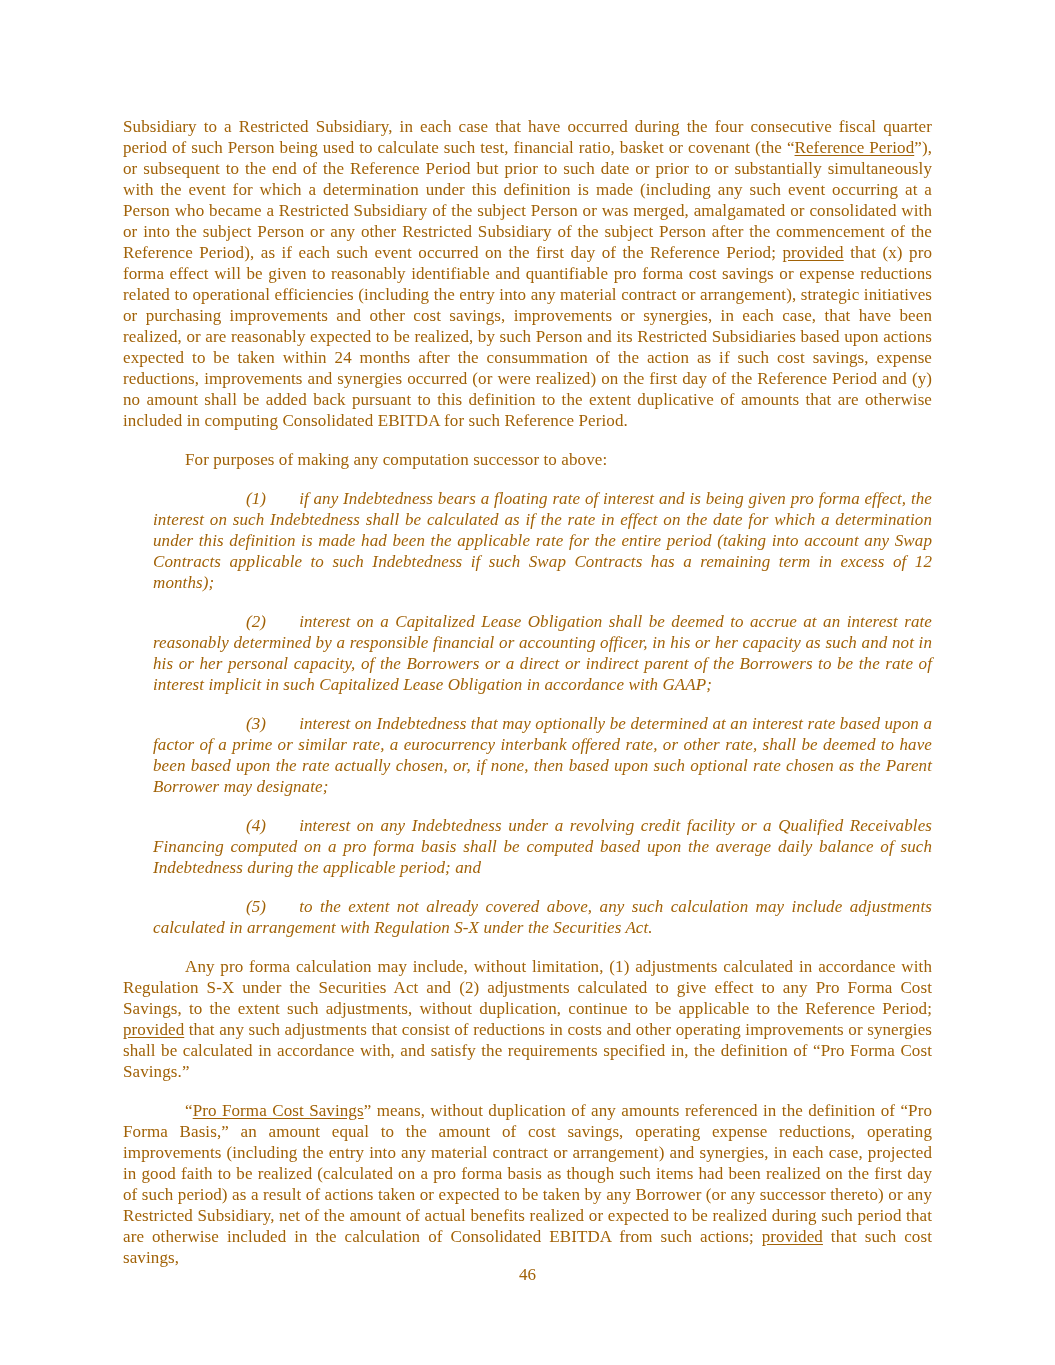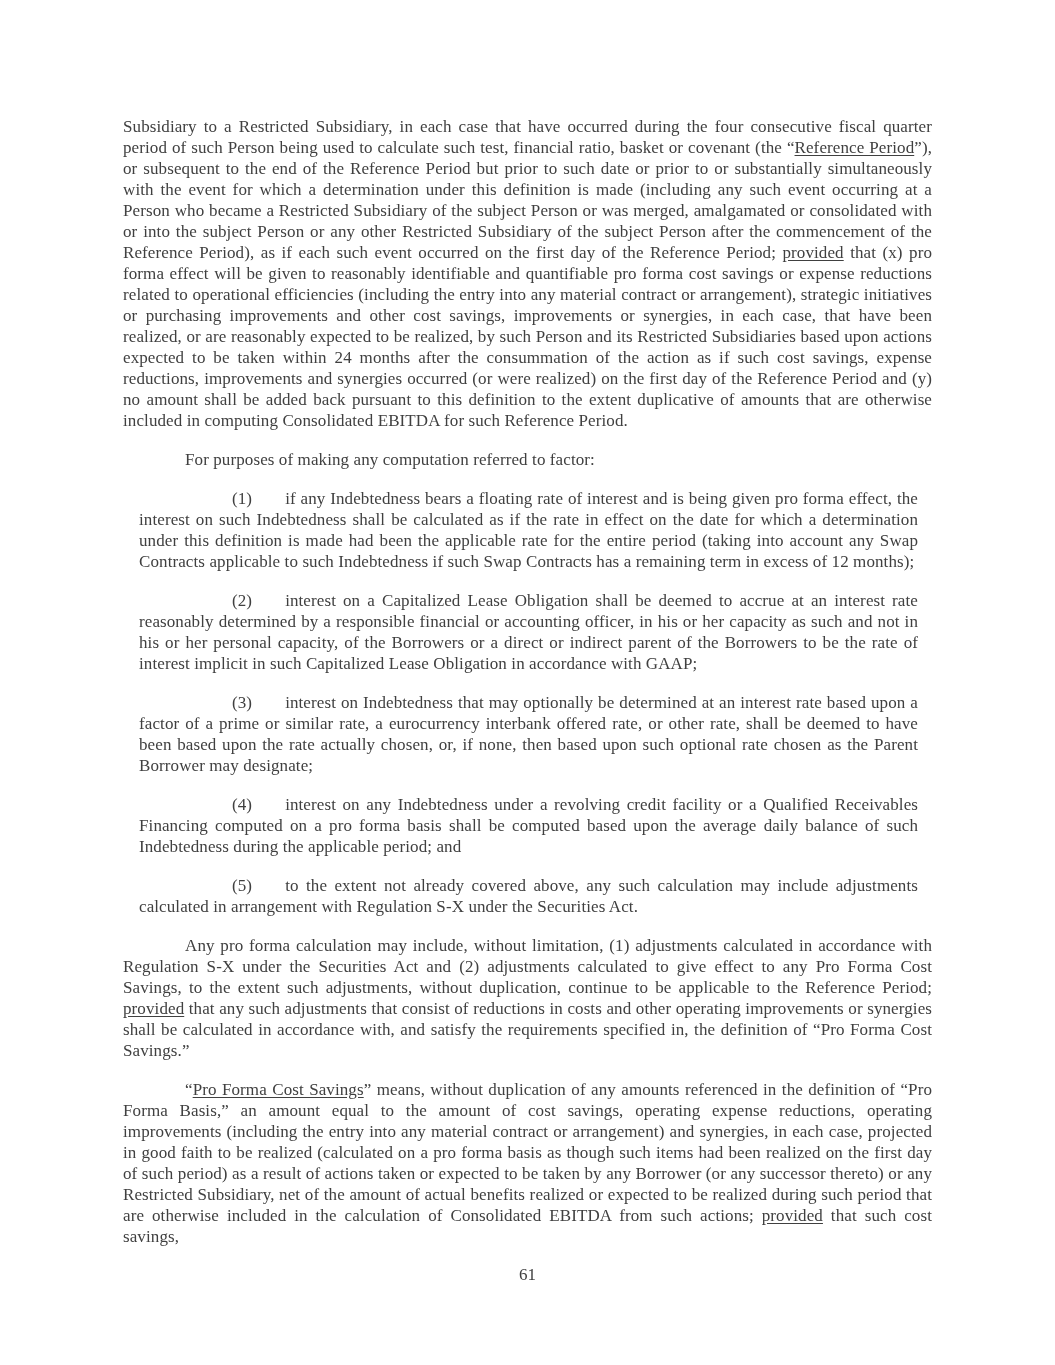--- a/index.html
+++ b/index.html
@@ -2,59 +2,59 @@
 <html><head>
 <meta charset="utf-8">
 <style>
   html, body { margin: 0; padding: 0; background: #ffffff; }
   .page {
     position: relative;
     width: 1055px;
     height: 1365px;
     background: #ffffff;
     font-family: "Liberation Serif", "DejaVu Serif", serif;
-    color: #404040;
+    color: #a16207;
     overflow: hidden;
   }
   .content {
     position: absolute;
     left: 123px;
     top: 116px;
     width: 809px;
   }
   p.para {
     margin: 0 0 18px 0;
     font-size: 17px;
     line-height: 21px;
     text-align: justify;
     letter-spacing: 0.1px;
   }
   p.para.indented { text-indent: 62px; }
-  p.para.item { margin-left: 16px; width: 779px; text-indent: 93px; }
+  p.para.item { margin-left: 30px; width: 779px; text-indent: 93px; font-style: italic; }
   .tab-gap { display: inline-block; width: 33px; }
   .u { text-decoration: underline; text-underline-offset: 2px; }
   .page-number {
     position: absolute;
     top: 1264px;
     left: 0;
     width: 100%;
     text-align: center;
     font-size: 17px;
     line-height: 21px;
   }
 </style>
 </head>
 <body>
 
 <div class="page">
   <div class="content" id="doc-body">
       <p class="para"><span>Subsidiary to a Restricted Subsidiary, in each case that have occurred during the four consecutive fiscal quarter period of such Person being used to calculate such test, financial ratio, basket or covenant (the “</span><span class="u">Reference Period</span><span>”), or subsequent to the end of the Reference Period but prior to such date or prior to or substantially simultaneously with the event for which a determination under this definition is made (including any such event occurring at a Person who became a Restricted Subsidiary of the subject Person or was merged, amalgamated or consolidated with or into the subject Person or any other Restricted Subsidiary of the subject Person after the commencement of the Reference Period), as if each such event occurred on the first day of the Reference Period; </span><span class="u">provided</span><span> that (x) pro forma effect will be given to reasonably identifiable and quantifiable pro forma cost savings or expense reductions related to operational efficiencies (including the entry into any material contract or arrangement), strategic initiatives or purchasing improvements and other cost savings, improvements or synergies, in each case, that have been realized, or are reasonably expected to be realized, by such Person and its Restricted Subsidiaries based upon actions expected to be taken within 24 months after the consummation of the action as if such cost savings, expense reductions, improvements and synergies occurred (or were realized) on the first day of the Reference Period and (y) no amount shall be added back pursuant to this definition to the extent duplicative of amounts that are otherwise included in computing Consolidated EBITDA for such Reference Period.</span></p>
-      <p class="para indented"><span>For purposes of making any computation referred to factor:</span></p>
+      <p class="para indented"><span>For purposes of making any computation successor to above:</span></p>
       <p class="para item"><span>(1)</span><span class="tab-gap"></span><span>if any Indebtedness bears a floating rate of interest and is being given pro forma effect, the interest on such Indebtedness shall be calculated as if the rate in effect on the date for which a determination under this definition is made had been the applicable rate for the entire period (taking into account any Swap Contracts applicable to such Indebtedness if such Swap Contracts has a remaining term in excess of 12 months);</span></p>
       <p class="para item"><span>(2)</span><span class="tab-gap"></span><span>interest on a Capitalized Lease Obligation shall be deemed to accrue at an interest rate reasonably determined by a responsible financial or accounting officer, in his or her capacity as such and not in his or her personal capacity, of the Borrowers or a direct or indirect parent of the Borrowers to be the rate of interest implicit in such Capitalized Lease Obligation in accordance with GAAP;</span></p>
       <p class="para item"><span>(3)</span><span class="tab-gap"></span><span>interest on Indebtedness that may optionally be determined at an interest rate based upon a factor of a prime or similar rate, a eurocurrency interbank offered rate, or other rate, shall be deemed to have been based upon the rate actually chosen, or, if none, then based upon such optional rate chosen as the Parent Borrower may designate;</span></p>
       <p class="para item"><span>(4)</span><span class="tab-gap"></span><span>interest on any Indebtedness under a revolving credit facility or a Qualified Receivables Financing computed on a pro forma basis shall be computed based upon the average daily balance of such Indebtedness during the applicable period; and</span></p>
       <p class="para item"><span>(5)</span><span class="tab-gap"></span><span>to the extent not already covered above, any such calculation may include adjustments calculated in arrangement with Regulation S-X under the Securities Act.</span></p>
       <p class="para indented"><span>Any pro forma calculation may include, without limitation, (1) adjustments calculated in accordance with Regulation S-X under the Securities Act and (2) adjustments calculated to give effect to any Pro Forma Cost Savings, to the extent such adjustments, without duplication, continue to be applicable to the Reference Period; </span><span class="u">provided</span><span> that any such adjustments that consist of reductions in costs and other operating improvements or synergies shall be calculated in accordance with, and satisfy the requirements specified in, the definition of “Pro Forma Cost Savings.”</span></p>
       <p class="para indented"><span>“</span><span class="u">Pro Forma Cost Savings</span><span>” means, without duplication of any amounts referenced in the definition of “Pro Forma Basis,” an amount equal to the amount of cost savings, operating expense reductions, operating improvements (including the entry into any material contract or arrangement) and synergies, in each case, projected in good faith to be realized (calculated on a pro forma basis as though such items had been realized on the first day of such period) as a result of actions taken or expected to be taken by any Borrower (or any successor thereto) or any Restricted Subsidiary, net of the amount of actual benefits realized or expected to be realized during such period that are otherwise included in the calculation of Consolidated EBITDA from such actions; </span><span class="u">provided</span><span> that such cost savings,</span></p>
     </div>
-  <div class="page-number">61</div>
+  <div class="page-number">46</div>
 </div>
 
 </body></html>

